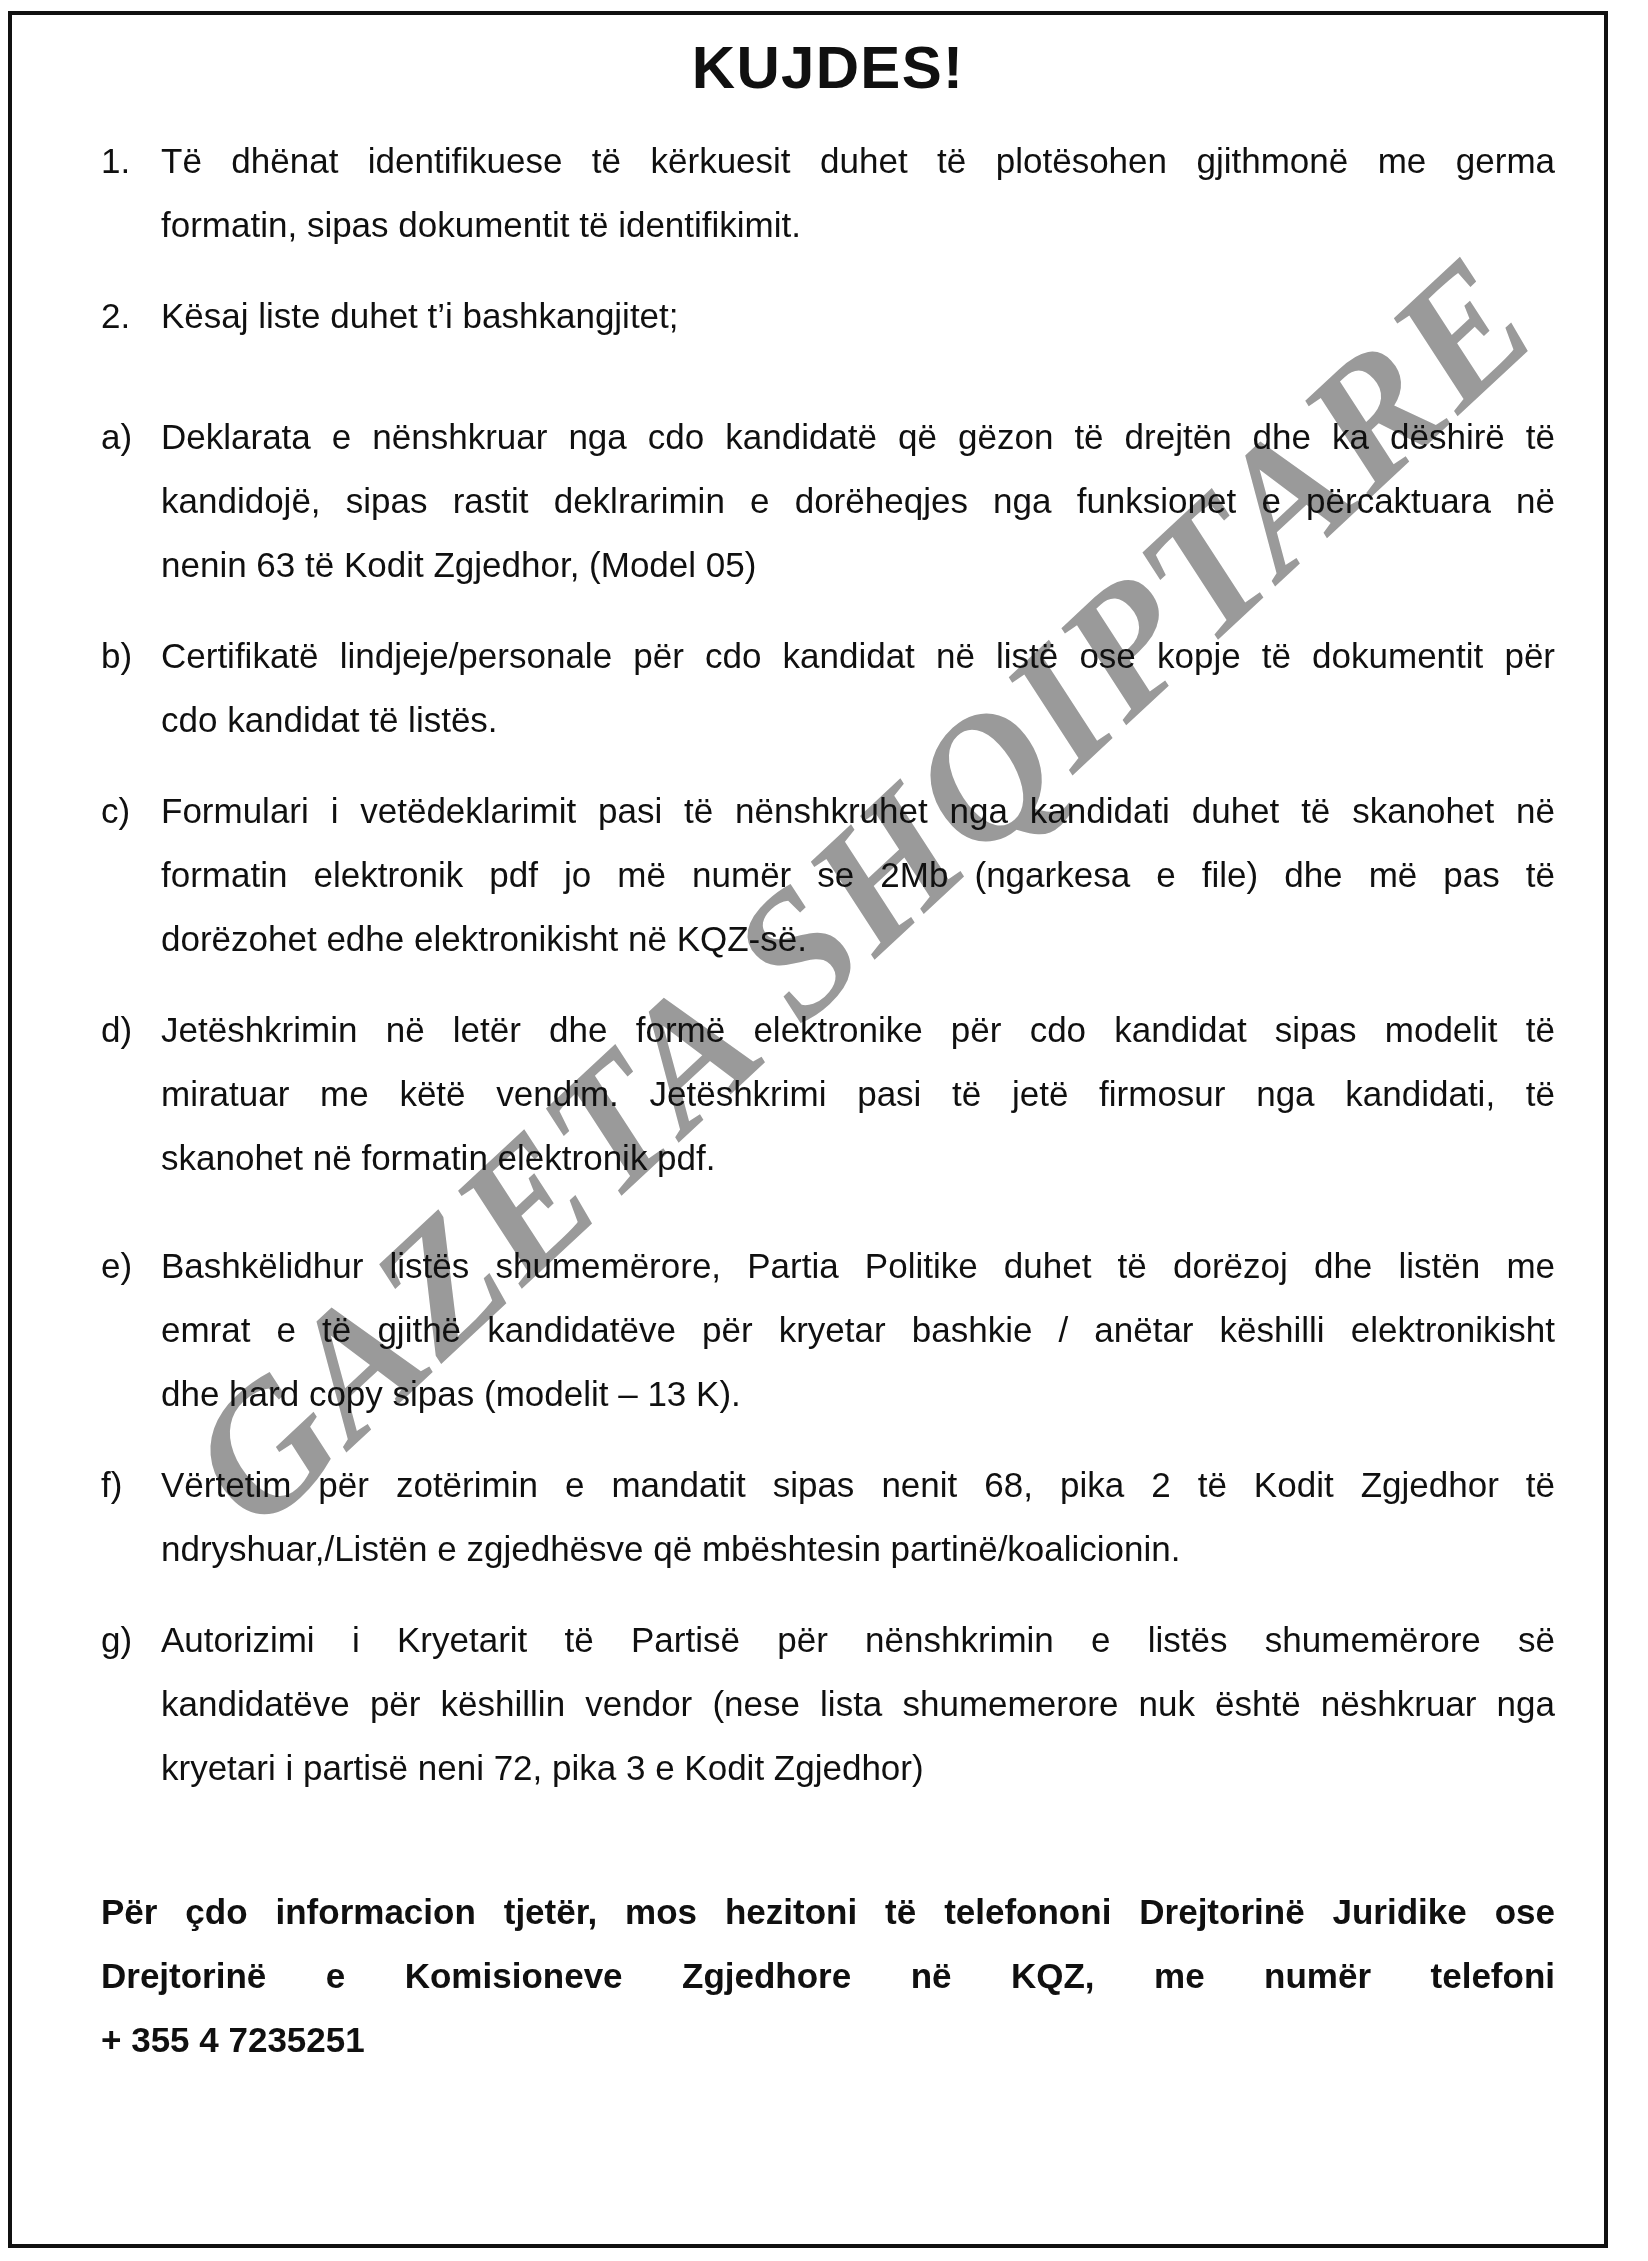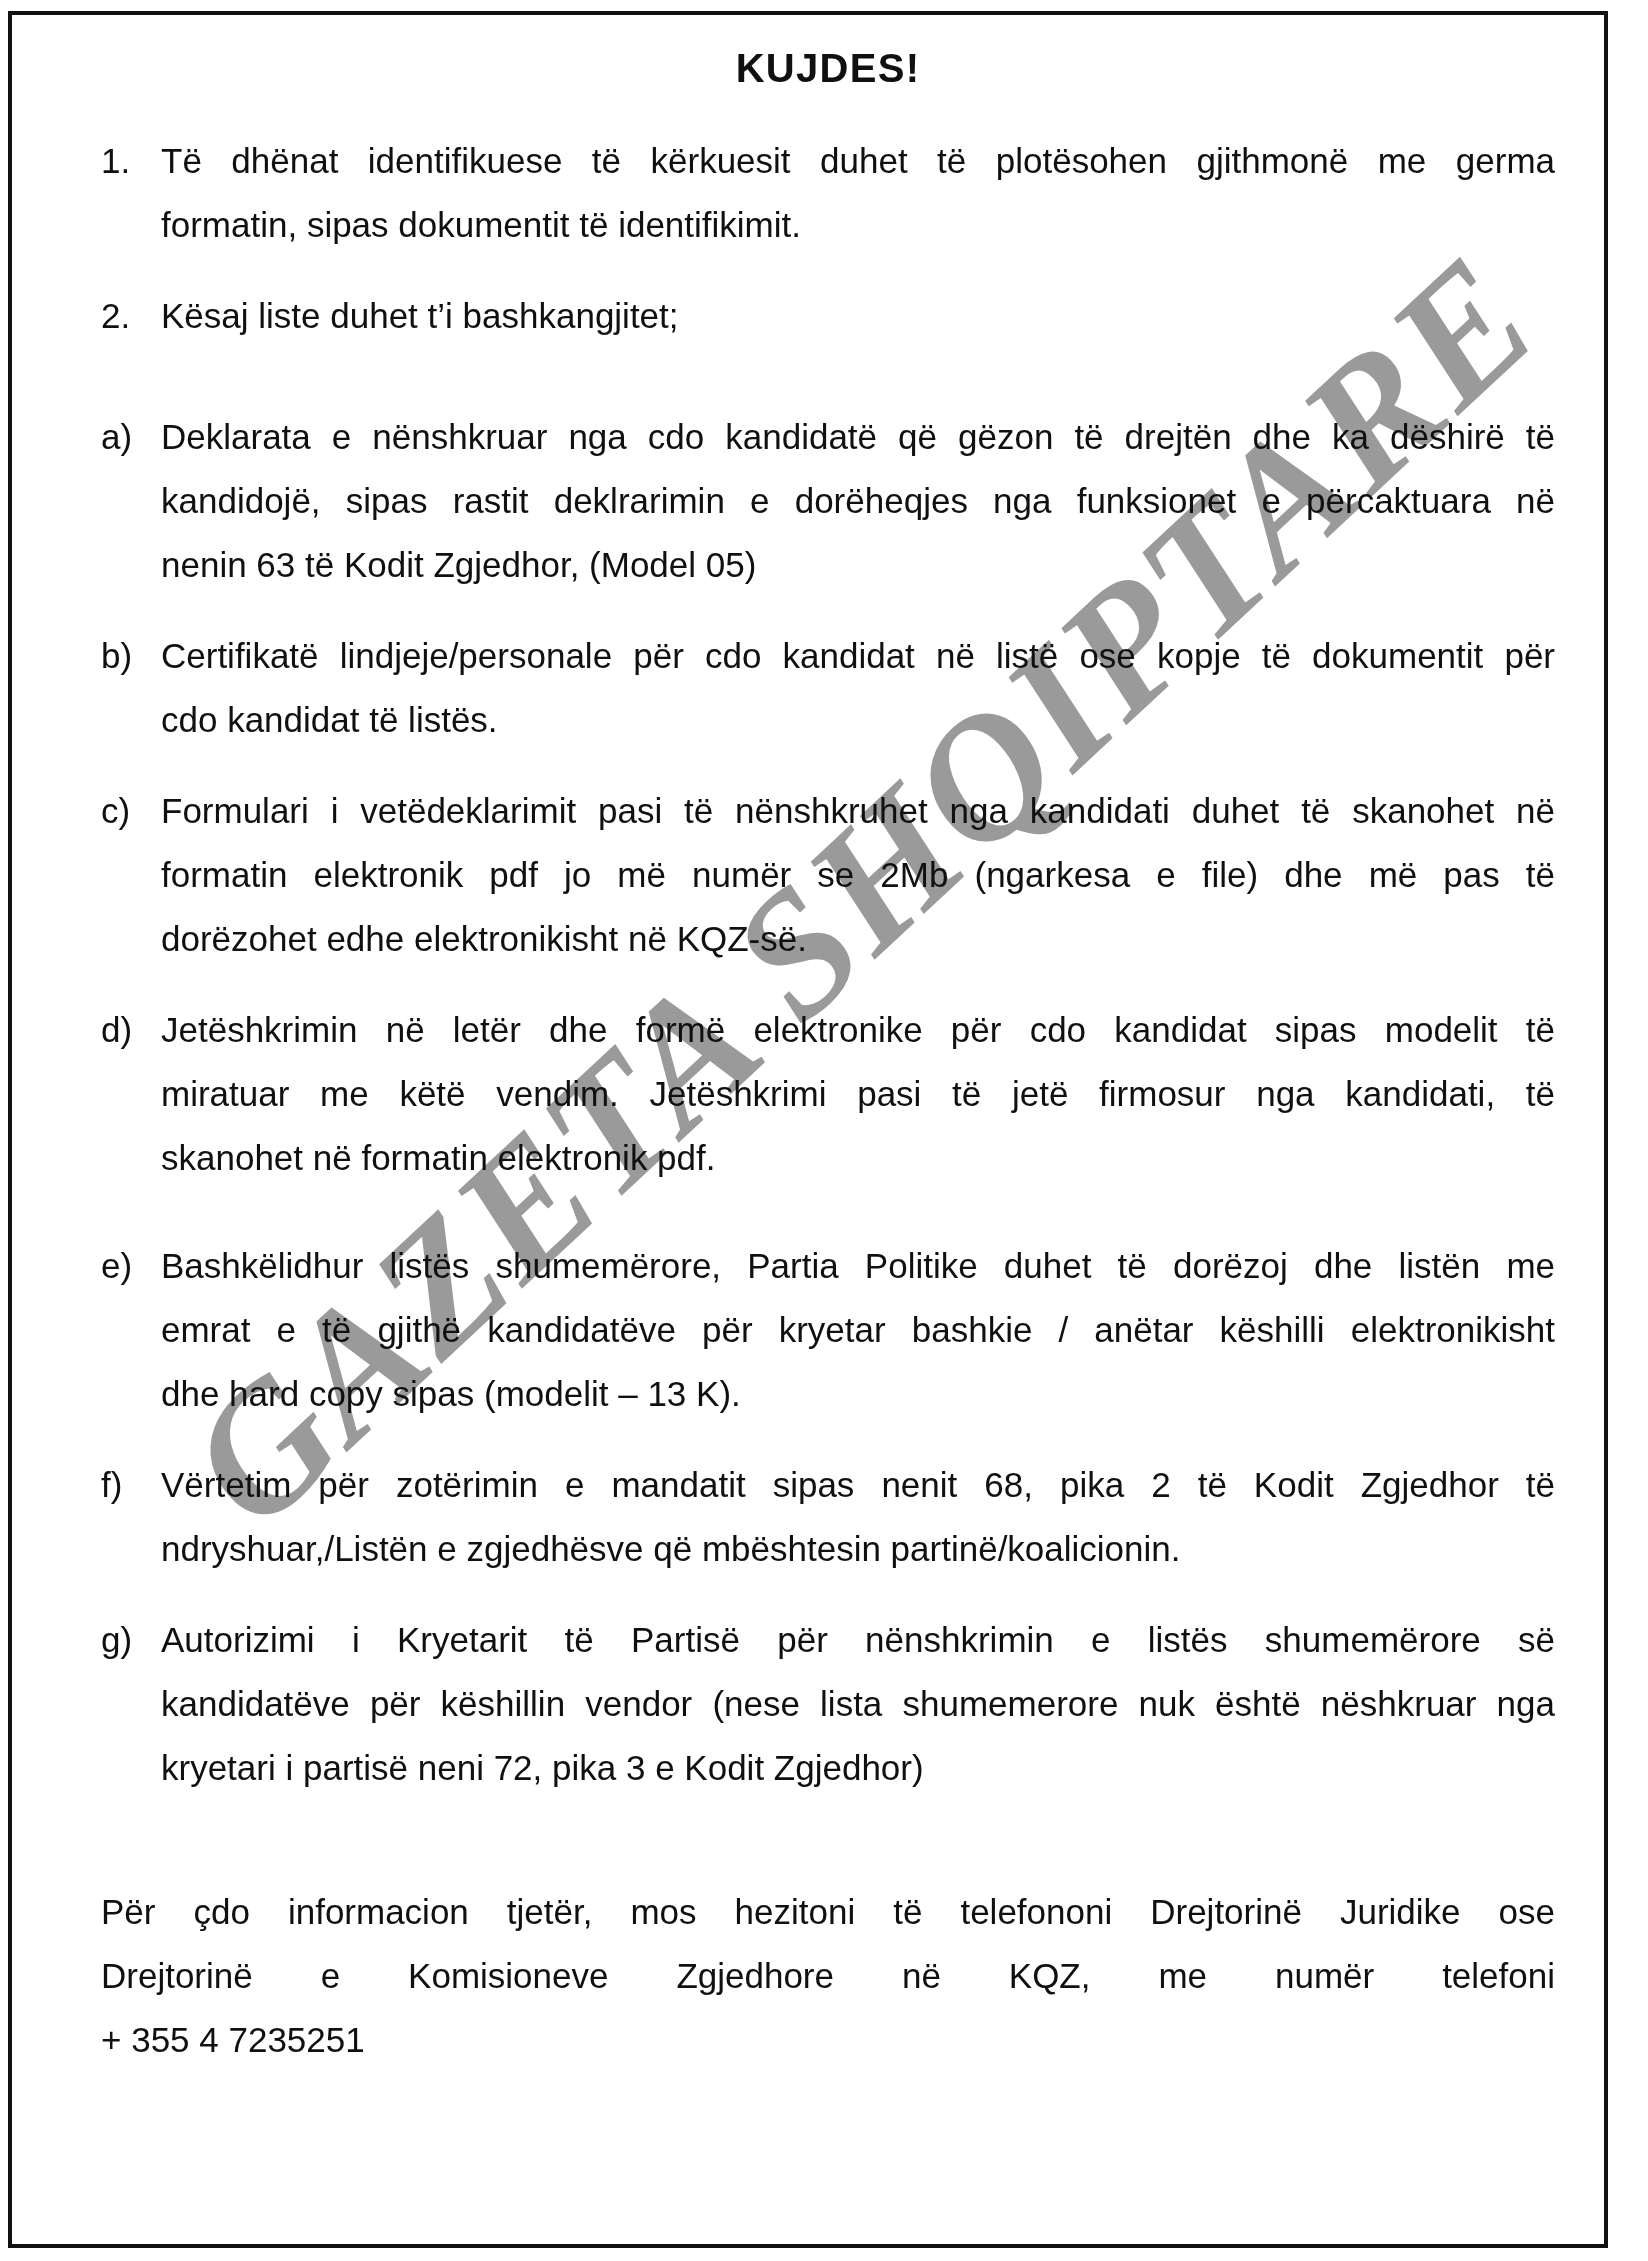--- a/index.html
+++ b/index.html
@@ -42,21 +42,21 @@
   .content {
     position: absolute;
     left: 101px;
     top: 44px;
     width: 1454px;
     z-index: 1;
     font-size: 35px;
     line-height: 64px;
   }
   .title {
-    font-size: 40px;
+    font-size: 60px;
     line-height: 48px;
     font-weight: 700;
     text-align: center;
     letter-spacing: 1.3px;
     margin-bottom: 37px;
   }
   .item {
     position: relative;
     padding-left: 60px;
     margin-bottom: 27px;
@@ -73,21 +73,21 @@
     text-align: justify;
     text-align-last: justify;
     text-justify: inter-word;
   }
   .ll {
     text-align: left;
   }
   .b { font-weight: 400; }
   .footer {
     margin-top: 80px;
-    font-weight: 400;
+    font-weight: 700;
   }
   [data-name] { -webkit-user-select: none; }
 </style>
 </head>
 <body>
 
 <div class="page" data-name="document-page">
   <div class="border-frame" data-name="page-border"></div>
 
   <div class="watermark" data-name="watermark-text">GAZETA SHQIPTARE</div>

